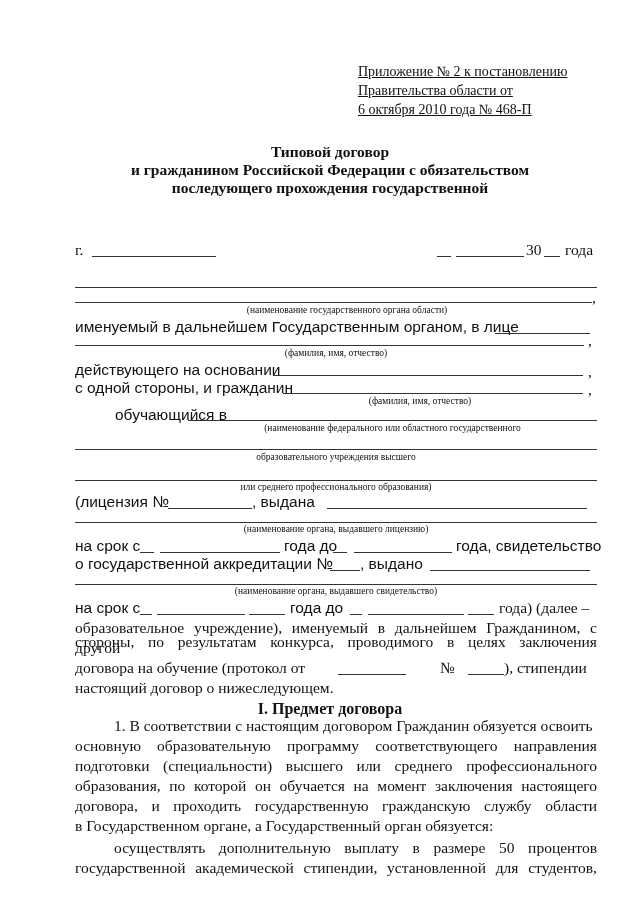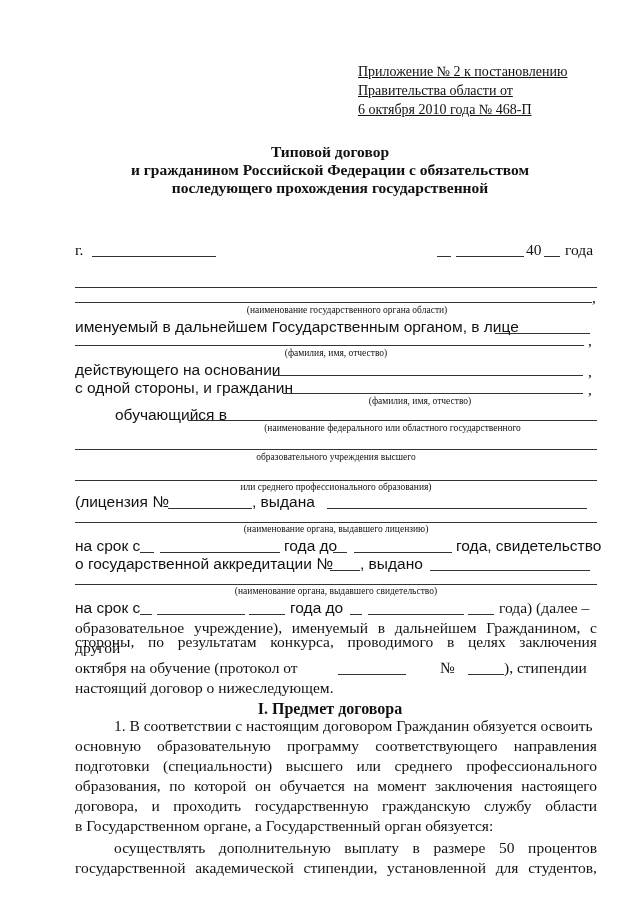--- a/index.html
+++ b/index.html
@@ -33,21 +33,21 @@
   <div class="abs title">
     <div>Типовой договор</div>
     <div>и гражданином Российской Федерации с обязательством</div>
     <div>последующего прохождения государственной</div>
   </div>
 
   <div class="txt" style="left:75px; top:240px;">г.</div>
   <div class="line" style="left:92px; width:124px; top:256px;"></div>
   <div class="line" style="left:437px; width:14px; top:256px;"></div>
   <div class="line" style="left:456px; width:68px; top:256px;"></div>
-  <div class="txt" style="left:526px; top:240px;">40</div>
+  <div class="txt" style="left:526px; top:240px;">30</div>
   <div class="line" style="left:544px; width:16px; top:256px;"></div>
   <div class="txt" style="left:565px; top:240px;">года</div>
 
   <div class="line" style="left:75px; width:522px; top:287px;"></div>
   <div class="line" style="left:75px; width:517px; top:302px;"></div>
   <div class="txt" style="left:592px; top:288px;">,</div>
   <div class="small" style="left:86px; width:522px; top:305px;">(наименование государственного органа области)</div>
 
   <div class="txt sans" style="left:75px; top:317px;">именуемый в дальнейшем Государственным органом, в лице</div>
   <div class="line" style="left:495px; width:95px; top:333px;"></div>
@@ -105,21 +105,21 @@
   <div class="line" style="left:249px; width:36px; top:614px;"></div>
   <div class="txt sans" style="left:290px; top:598px;">года до</div>
   <div class="line" style="left:350px; width:12px; top:614px;"></div>
   <div class="line" style="left:368px; width:96px; top:614px;"></div>
   <div class="line" style="left:468px; width:26px; top:614px;"></div>
   <div class="txt" style="left:499px; top:598px;">года) (далее –</div>
 
   <div class="just" style="top:618px;">образовательное учреждение), именуемый в дальнейшем Гражданином, с другой</div>
   <div class="just" style="top:612px;margin-top:20px;">стороны, по результатам конкурса, проводимого в целях заключения</div>
 
-  <div class="txt" style="left:75px; top:658px;">октября на обучение (протокол от</div>
+  <div class="txt" style="left:75px; top:658px;">договора на обучение (протокол от</div>
   <div class="line" style="left:338px; width:68px; top:674px;"></div>
   <div class="txt" style="left:440px; top:658px;">№</div>
   <div class="line" style="left:468px; width:36px; top:674px;"></div>
   <div class="txt" style="left:504px; top:658px;">), стипендии</div>
 
   <div class="txt" style="left:75px; top:678px;">настоящий договор о нижеследующем.</div>
 
   <div class="section">I. Предмет договора</div>
 
   <div class="txt" style="left:114px; top:716px;">1. В соответствии с настоящим договором Гражданин обязуется освоить</div>

